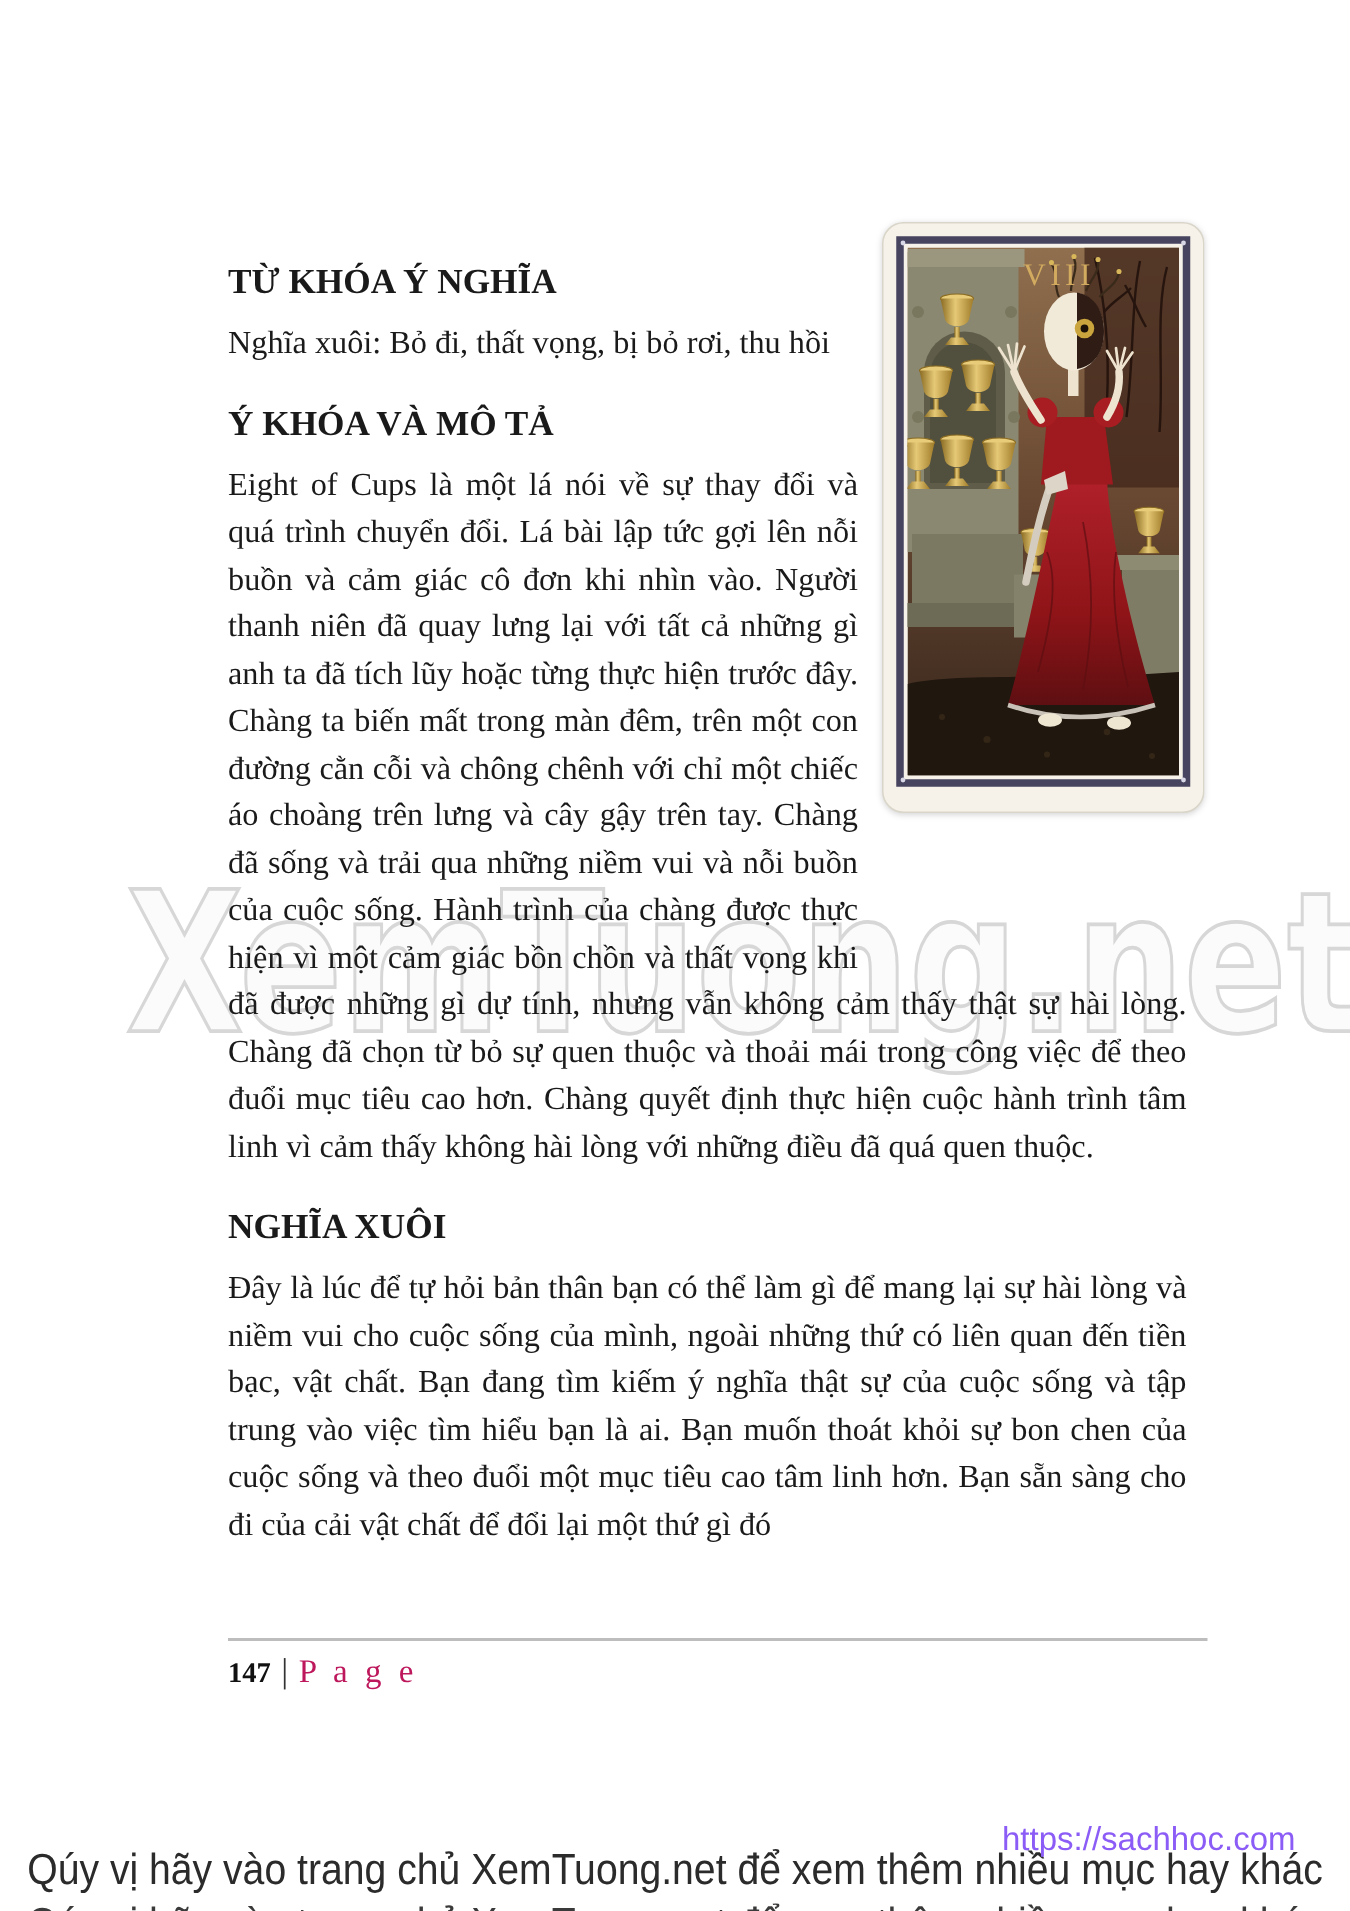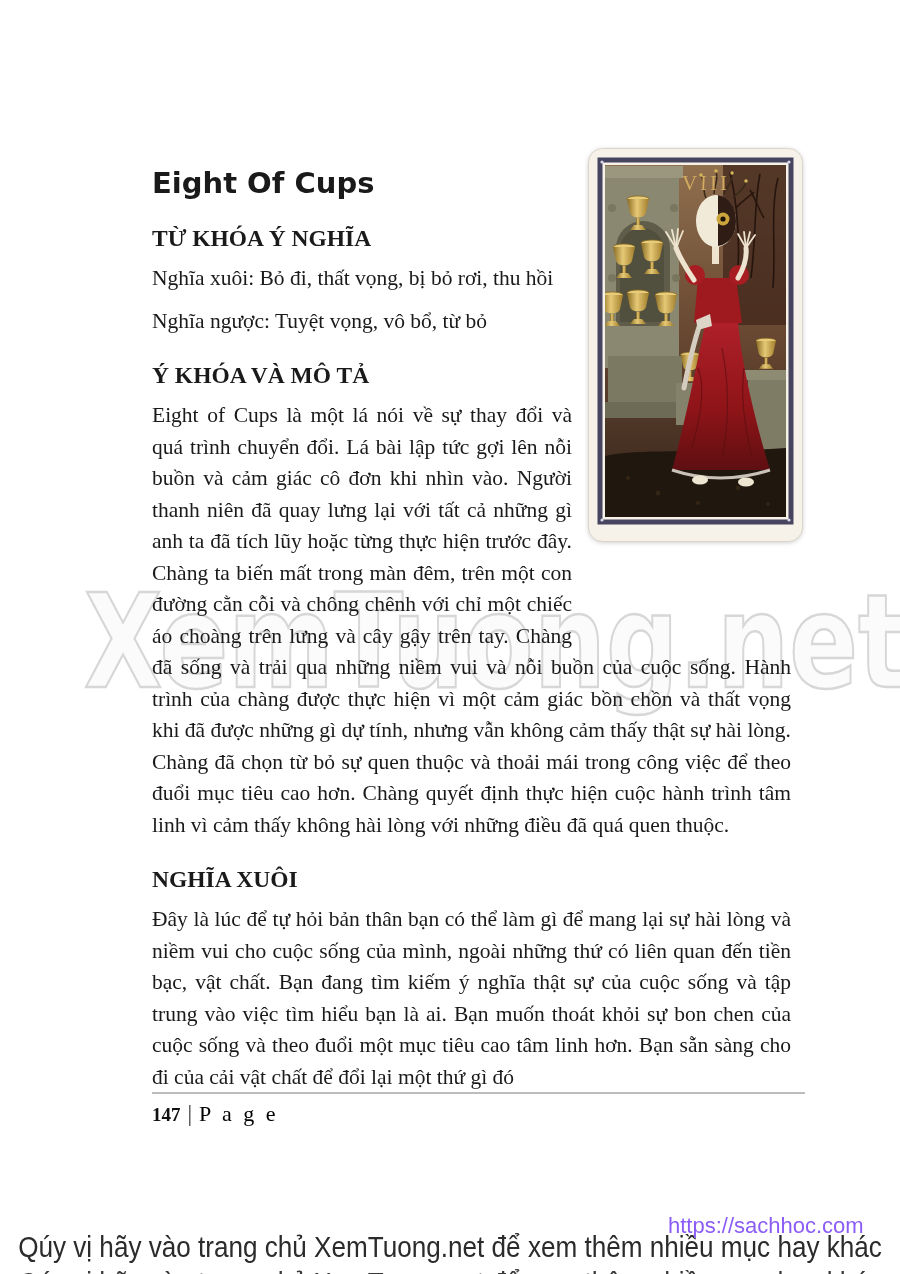--- a/index.html
+++ b/index.html
@@ -26,21 +26,21 @@
   h1{
     font-family:"DejaVu Sans","Liberation Sans",sans-serif;
     font-size:29px;font-weight:700;margin:16px 0 0 0;letter-spacing:0;
   }
   h2{font-size:23.5px;font-weight:700;margin:25px 0 11px 0;}
   p{font-size:21.5px;line-height:31.5px;text-align:justify;margin:0 12px 11px 0;}
   .pagefoot{position:absolute;left:152px;right:95px;top:1092px;z-index:1;}
   .pagefoot .rule{border-top:2px solid #bdbdbd;margin-bottom:7px;}
   .pagefoot .num{font-weight:700;font-size:19px;color:#111;}
   .pagefoot .sep{font-size:23px;color:#333;margin:0 7px;}
-  .pagefoot .pageword{font-size:22px;color:#000000;letter-spacing:3px;}
+  .pagefoot .pageword{font-size:22px;color:#be185d;letter-spacing:3px;}
   .sachhoc-link{
     position:absolute;top:1213px;left:628px;z-index:2;
     font-family:"Liberation Sans",sans-serif;font-size:22px;
     color:#8b5cf6;text-decoration:none;cursor:pointer;margin-left:40px;
   }
   .promo{
     position:absolute;top:1231px;left:50%;z-index:1;white-space:nowrap;
     transform:translateX(-50%) scaleX(0.9);
     font-family:"Liberation Sans",sans-serif;font-size:29px;color:#2b2b2b;
   }
@@ -188,25 +188,23 @@
         <path d="M108,172 L122,166 L124,178 L110,182 Z" fill="#ddd5c7"></path>
 
         <ellipse cx="112" cy="332" rx="8" ry="4.5" fill="#efe6d2"></ellipse>
         <ellipse cx="158" cy="334" rx="8" ry="4.5" fill="#efe6d2"></ellipse>
       </g>
 
       <text x="118" y="42" font-family="Liberation Serif, serif" font-size="21" letter-spacing="3" fill="#d2ab60" text-anchor="middle">VIII</text>
     </svg>
   </div>
 
-  <h1>Eight Of Cups</h1>
 
   <h2>TỪ KHÓA Ý NGHĨA</h2>
   <p>Nghĩa xuôi: Bỏ đi, thất vọng, bị bỏ rơi, thu hồi</p>
-  <p>Nghĩa ngược: Tuyệt vọng, vô bổ, từ bỏ</p>
 
   <h2>Ý KHÓA VÀ MÔ TẢ</h2>
   <p>Eight of Cups là một lá nói về sự thay đổi và quá trình chuyển đổi. Lá bài lập tức gợi lên nỗi buồn và cảm giác cô đơn khi nhìn vào. Người thanh niên đã quay lưng lại với tất cả những gì anh ta đã tích lũy hoặc từng thực hiện trước đây. Chàng ta biến mất trong màn đêm, trên một con đường cằn cỗi và chông chênh với chỉ một chiếc áo choàng trên lưng và cây gậy trên tay. Chàng đã sống và trải qua những niềm vui và nỗi buồn của cuộc sống. Hành trình của chàng được thực hiện vì một cảm giác bồn chồn và thất vọng khi đã được những gì dự tính, nhưng vẫn không cảm thấy thật sự hài lòng. Chàng đã chọn từ bỏ sự quen thuộc và thoải mái trong công việc để theo đuổi mục tiêu cao hơn. Chàng quyết định thực hiện cuộc hành trình tâm linh vì cảm thấy không hài lòng với những điều đã quá quen thuộc.</p>
 
   <h2>NGHĨA XUÔI</h2>
   <p>Đây là lúc để tự hỏi bản thân bạn có thể làm gì để mang lại sự hài lòng và niềm vui cho cuộc sống của mình, ngoài những thứ có liên quan đến tiền bạc, vật chất. Bạn đang tìm kiếm ý nghĩa thật sự của cuộc sống và tập trung vào việc tìm hiểu bạn là ai. Bạn muốn thoát khỏi sự bon chen của cuộc sống và theo đuổi một mục tiêu cao tâm linh hơn. Bạn sẵn sàng cho đi của cải vật chất để đổi lại một thứ gì đó</p>
 </div>
 
 <div class="pagefoot">
   <div class="rule"></div>

